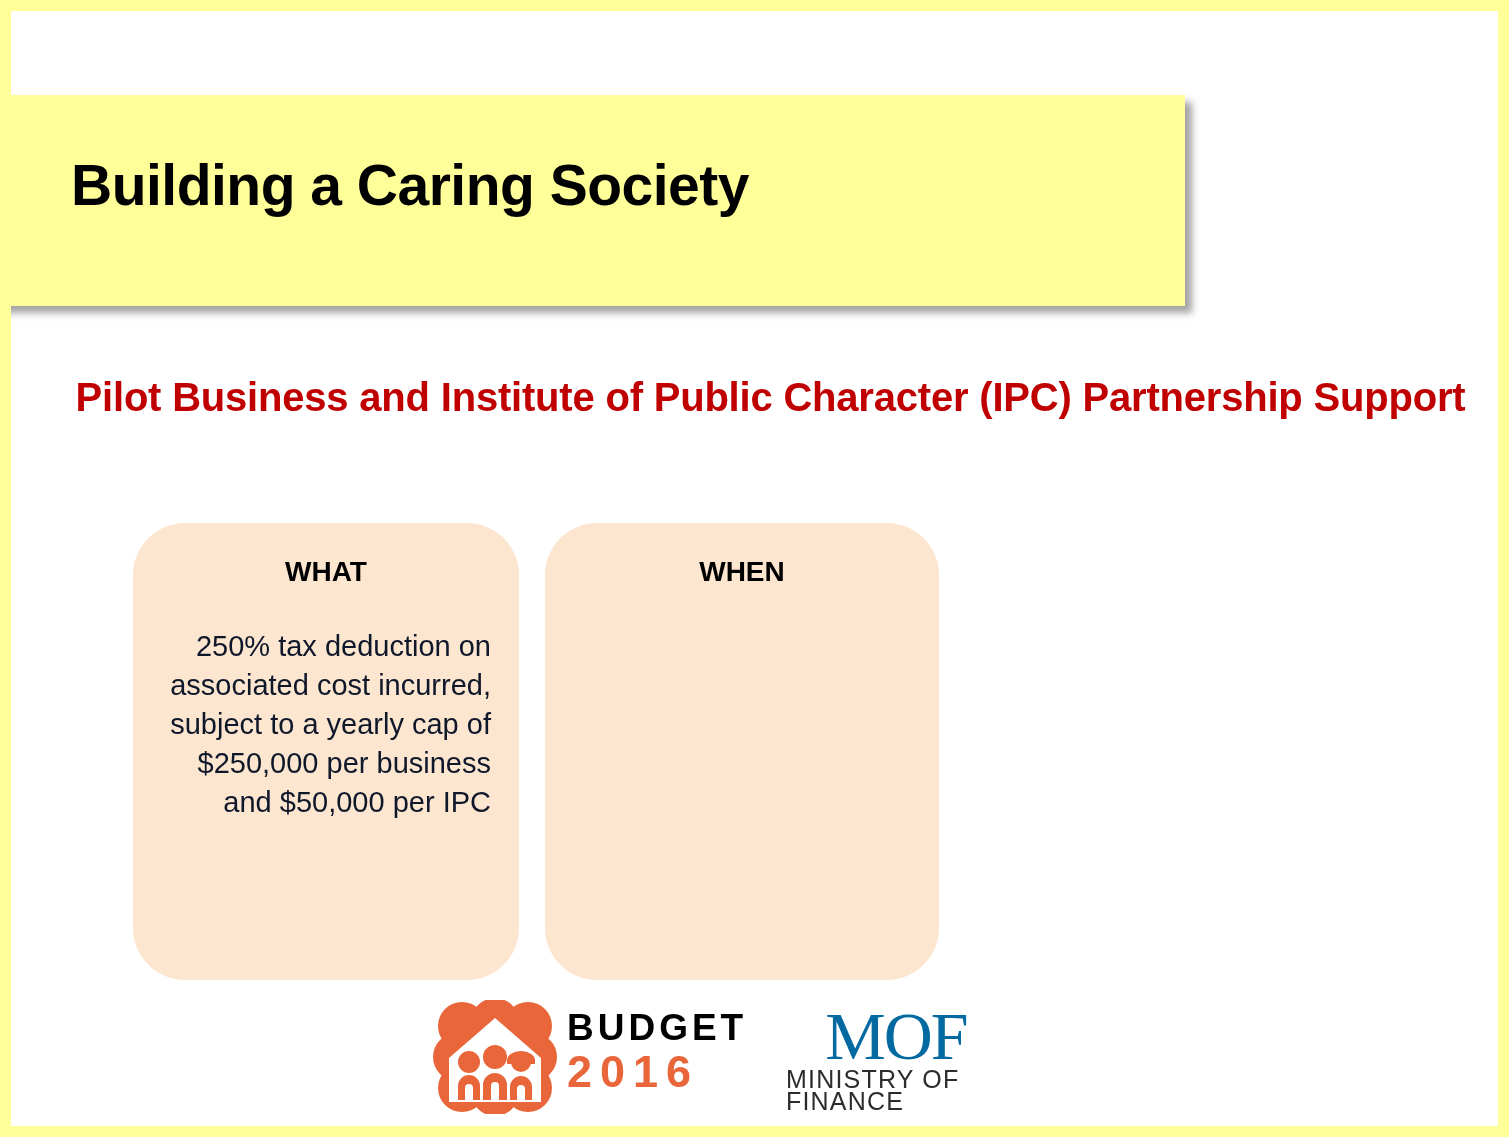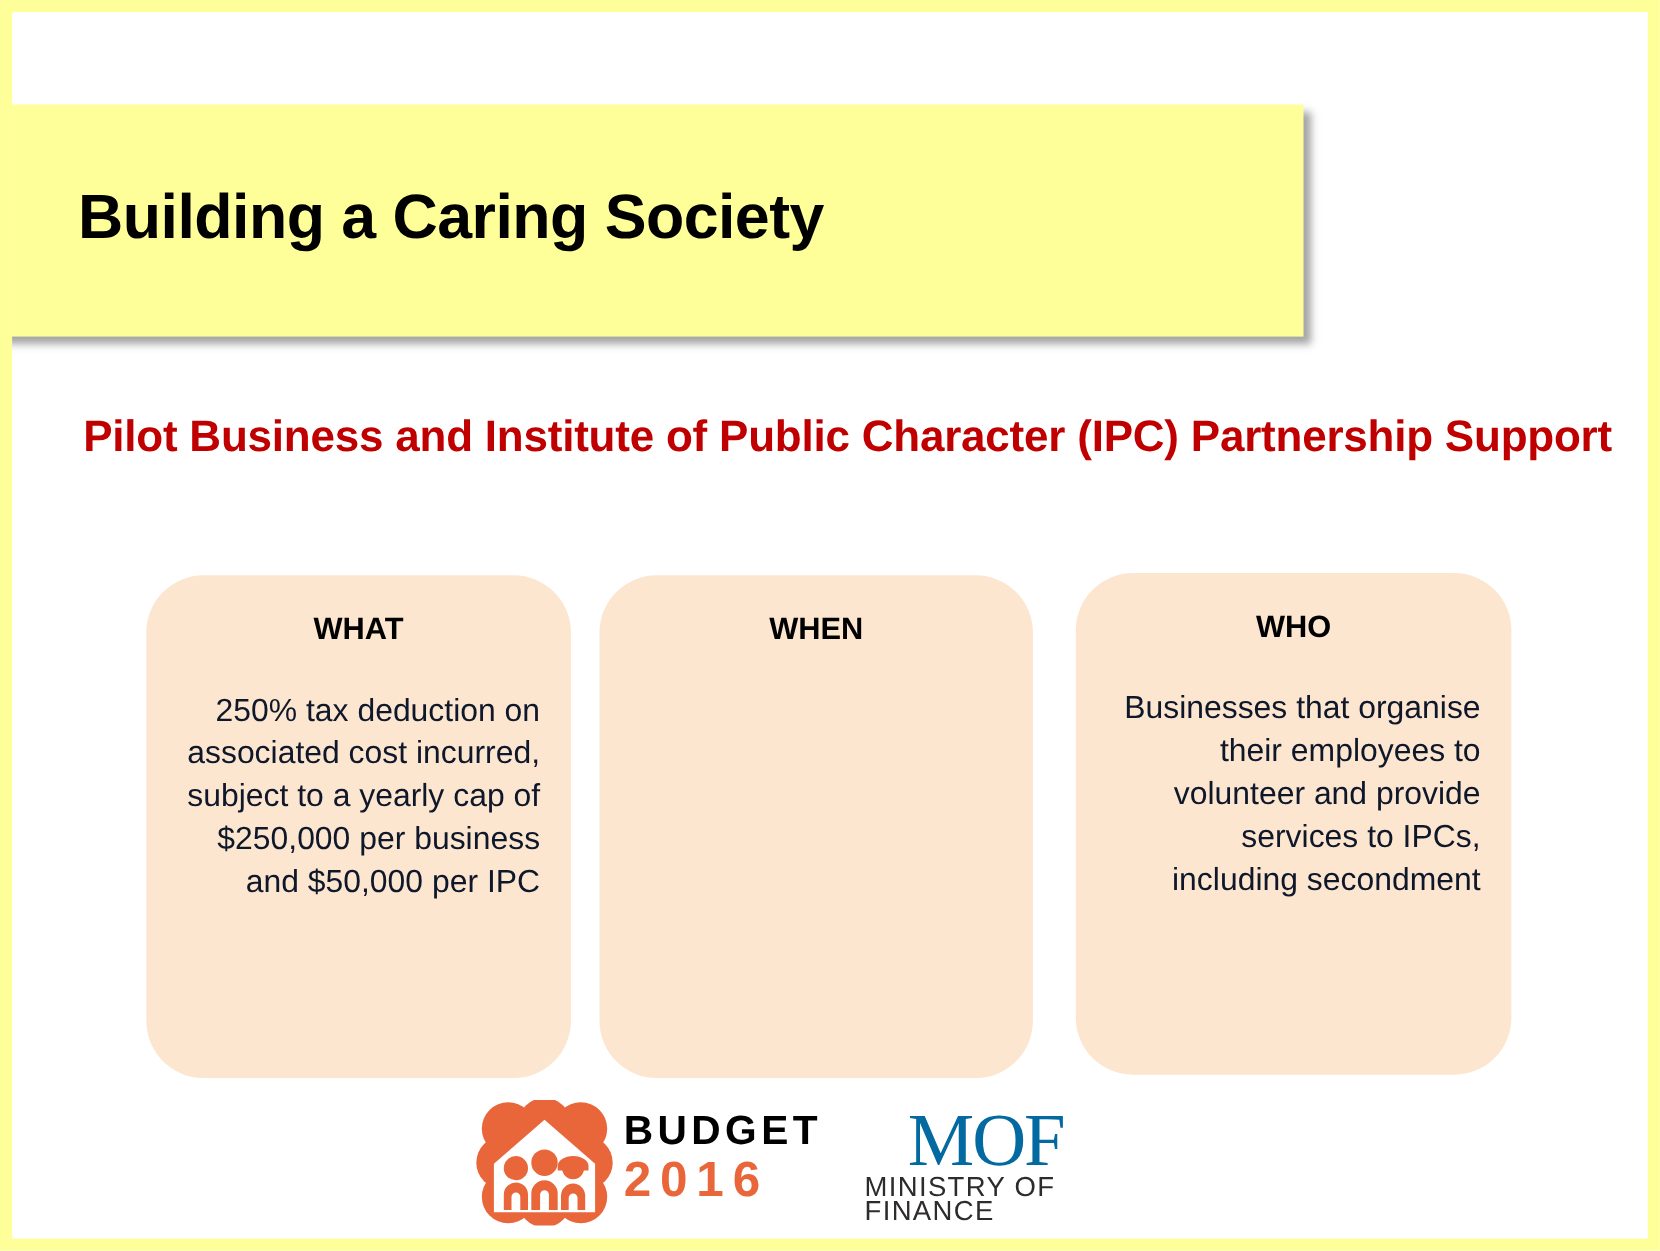--- a/index.html
+++ b/index.html
@@ -42,21 +42,20 @@
   }
   #title-text {
     position: absolute;
     left: 74px;
     top: 57px;
     font-size: 57px;
     font-weight: bold;
     color: #000000;
     letter-spacing: -0.5px;
     white-space: nowrap;
-    margin-top: 12px;
   }
 
   
   #subtitle {
     position: absolute;
     left: 16px;
     top: 358px;
     width: 1487px;
     text-align: center;
     color: #c00000;
@@ -197,24 +196,20 @@
 
     <div class="card" id="card-what">
       <div class="card-title">WHAT</div>
       <div class="card-body">250% tax deduction on associated cost incurred, subject to a yearly cap of $250,000 per business and $50,000 per IPC</div>
     </div>
 
     <div class="card" id="card-when">
       <div class="card-title">WHEN</div>
     </div>
 
-    <div class="card" id="card-who">
-      <div class="card-title">WHO</div>
-      <div class="card-body">Businesses that organise their employees to volunteer and provide services to IPCs, including secondment</div>
-    </div>
 
     <div id="logo-strip">
 
       <div id="budget-logo">
         <div id="budget-mark">
           <svg viewBox="0 0 128 114" width="128" height="114" aria-hidden="true">
             <g fill="#e8663a">
               <circle cx="31" cy="26" r="24"></circle>
               <circle cx="31" cy="88" r="24"></circle>
               <circle cx="97" cy="26" r="24"></circle>

